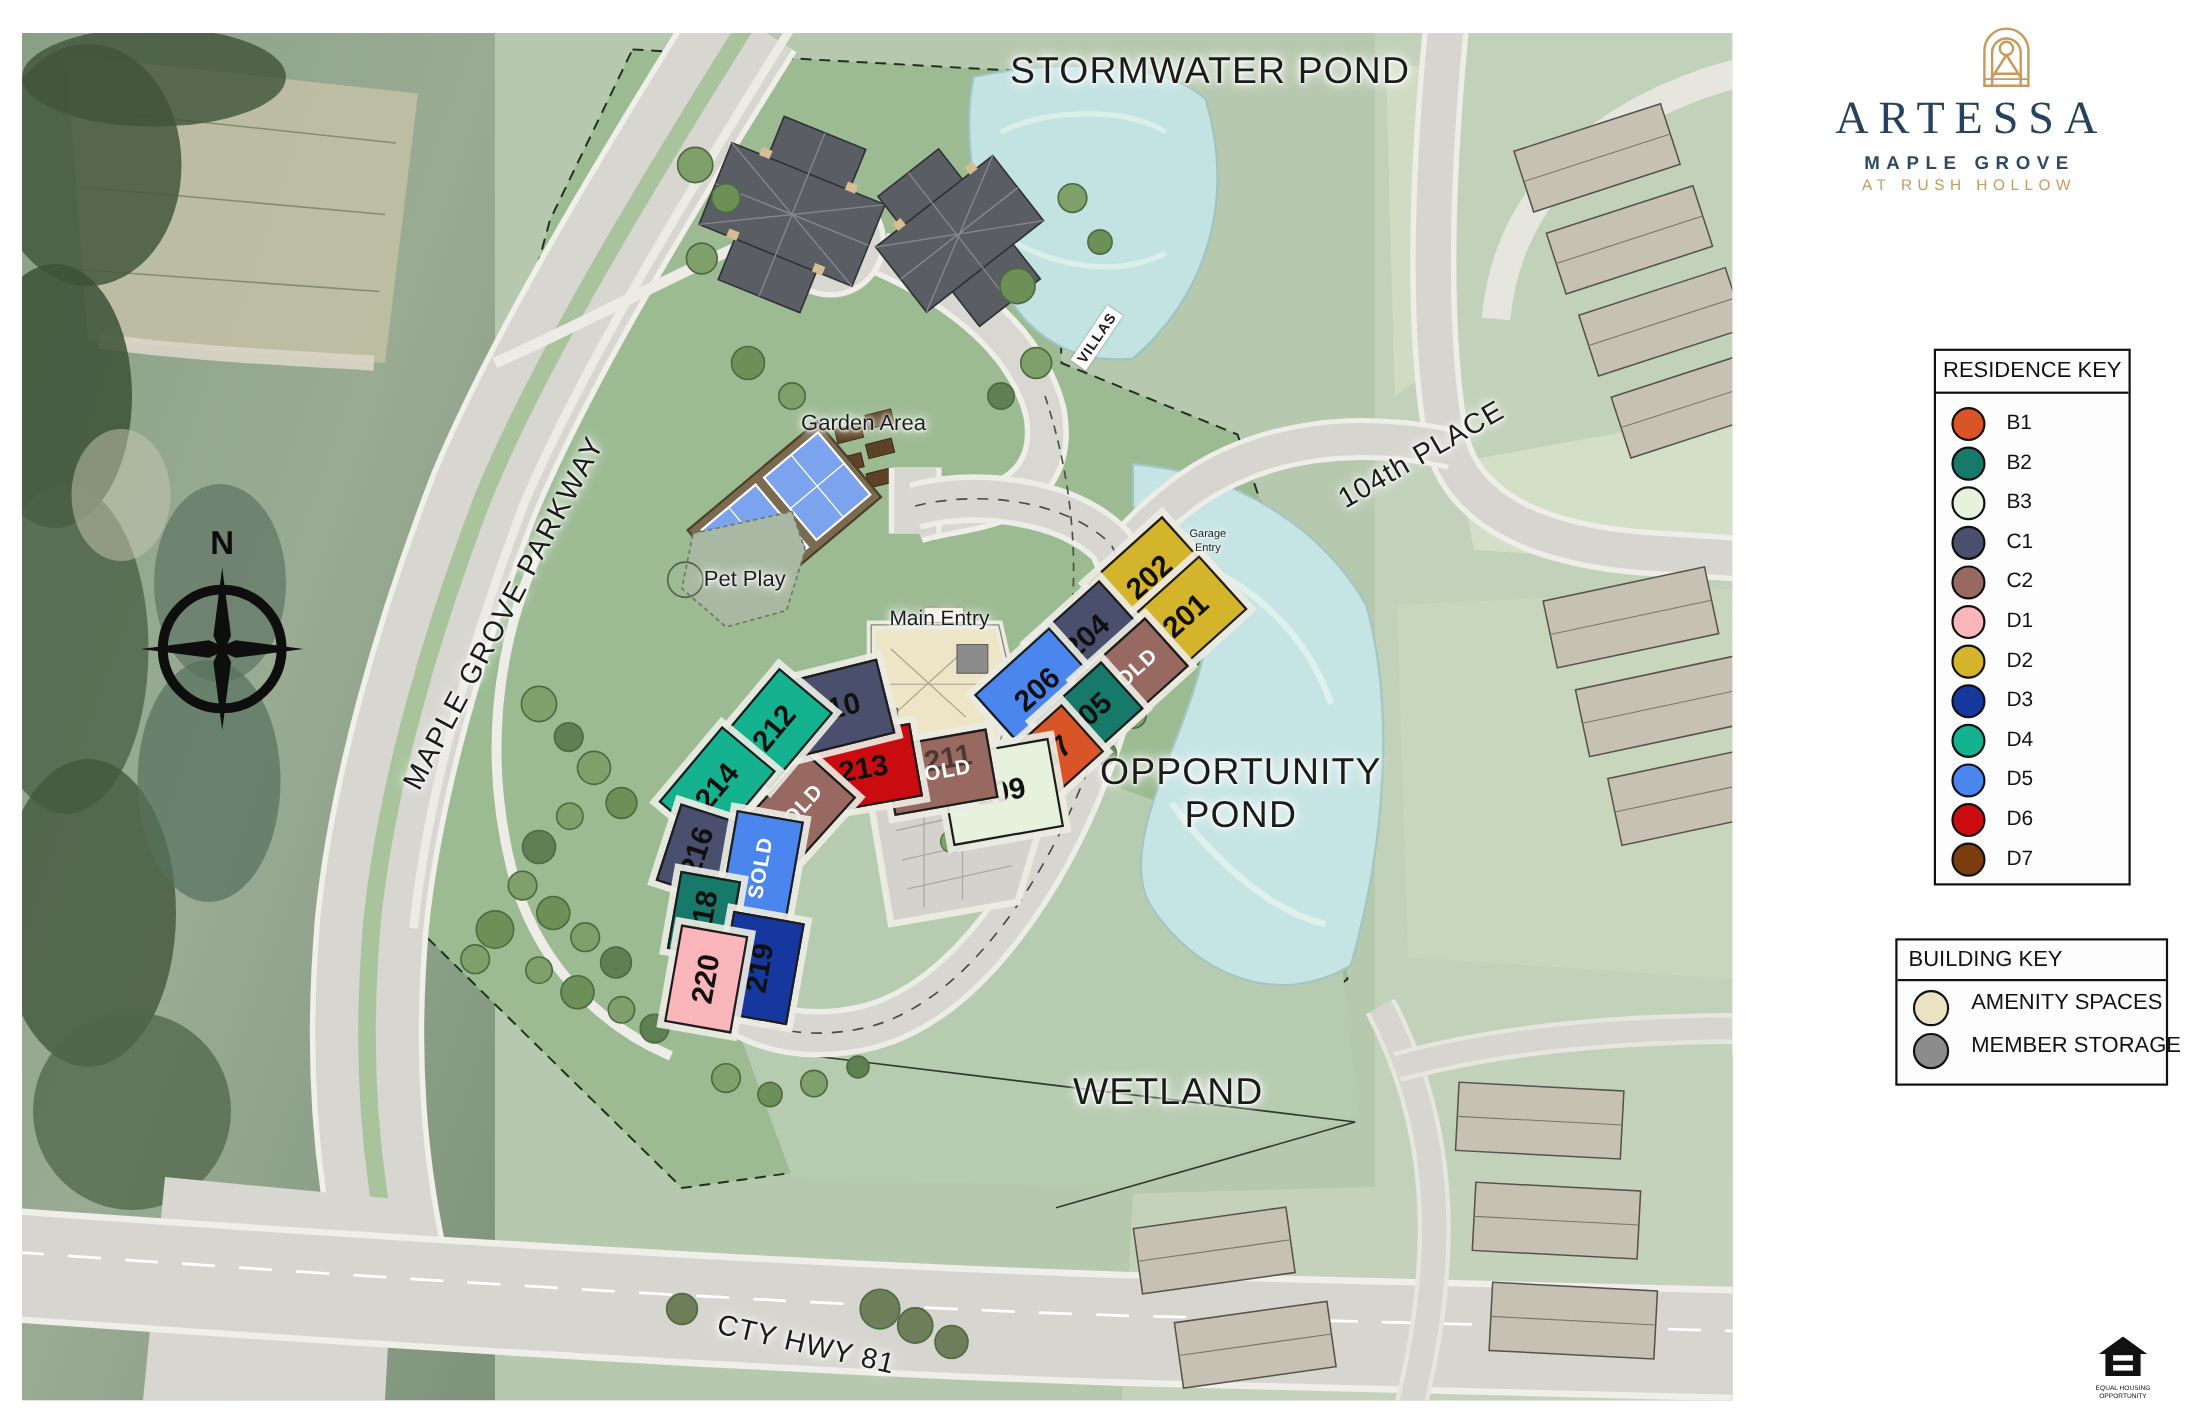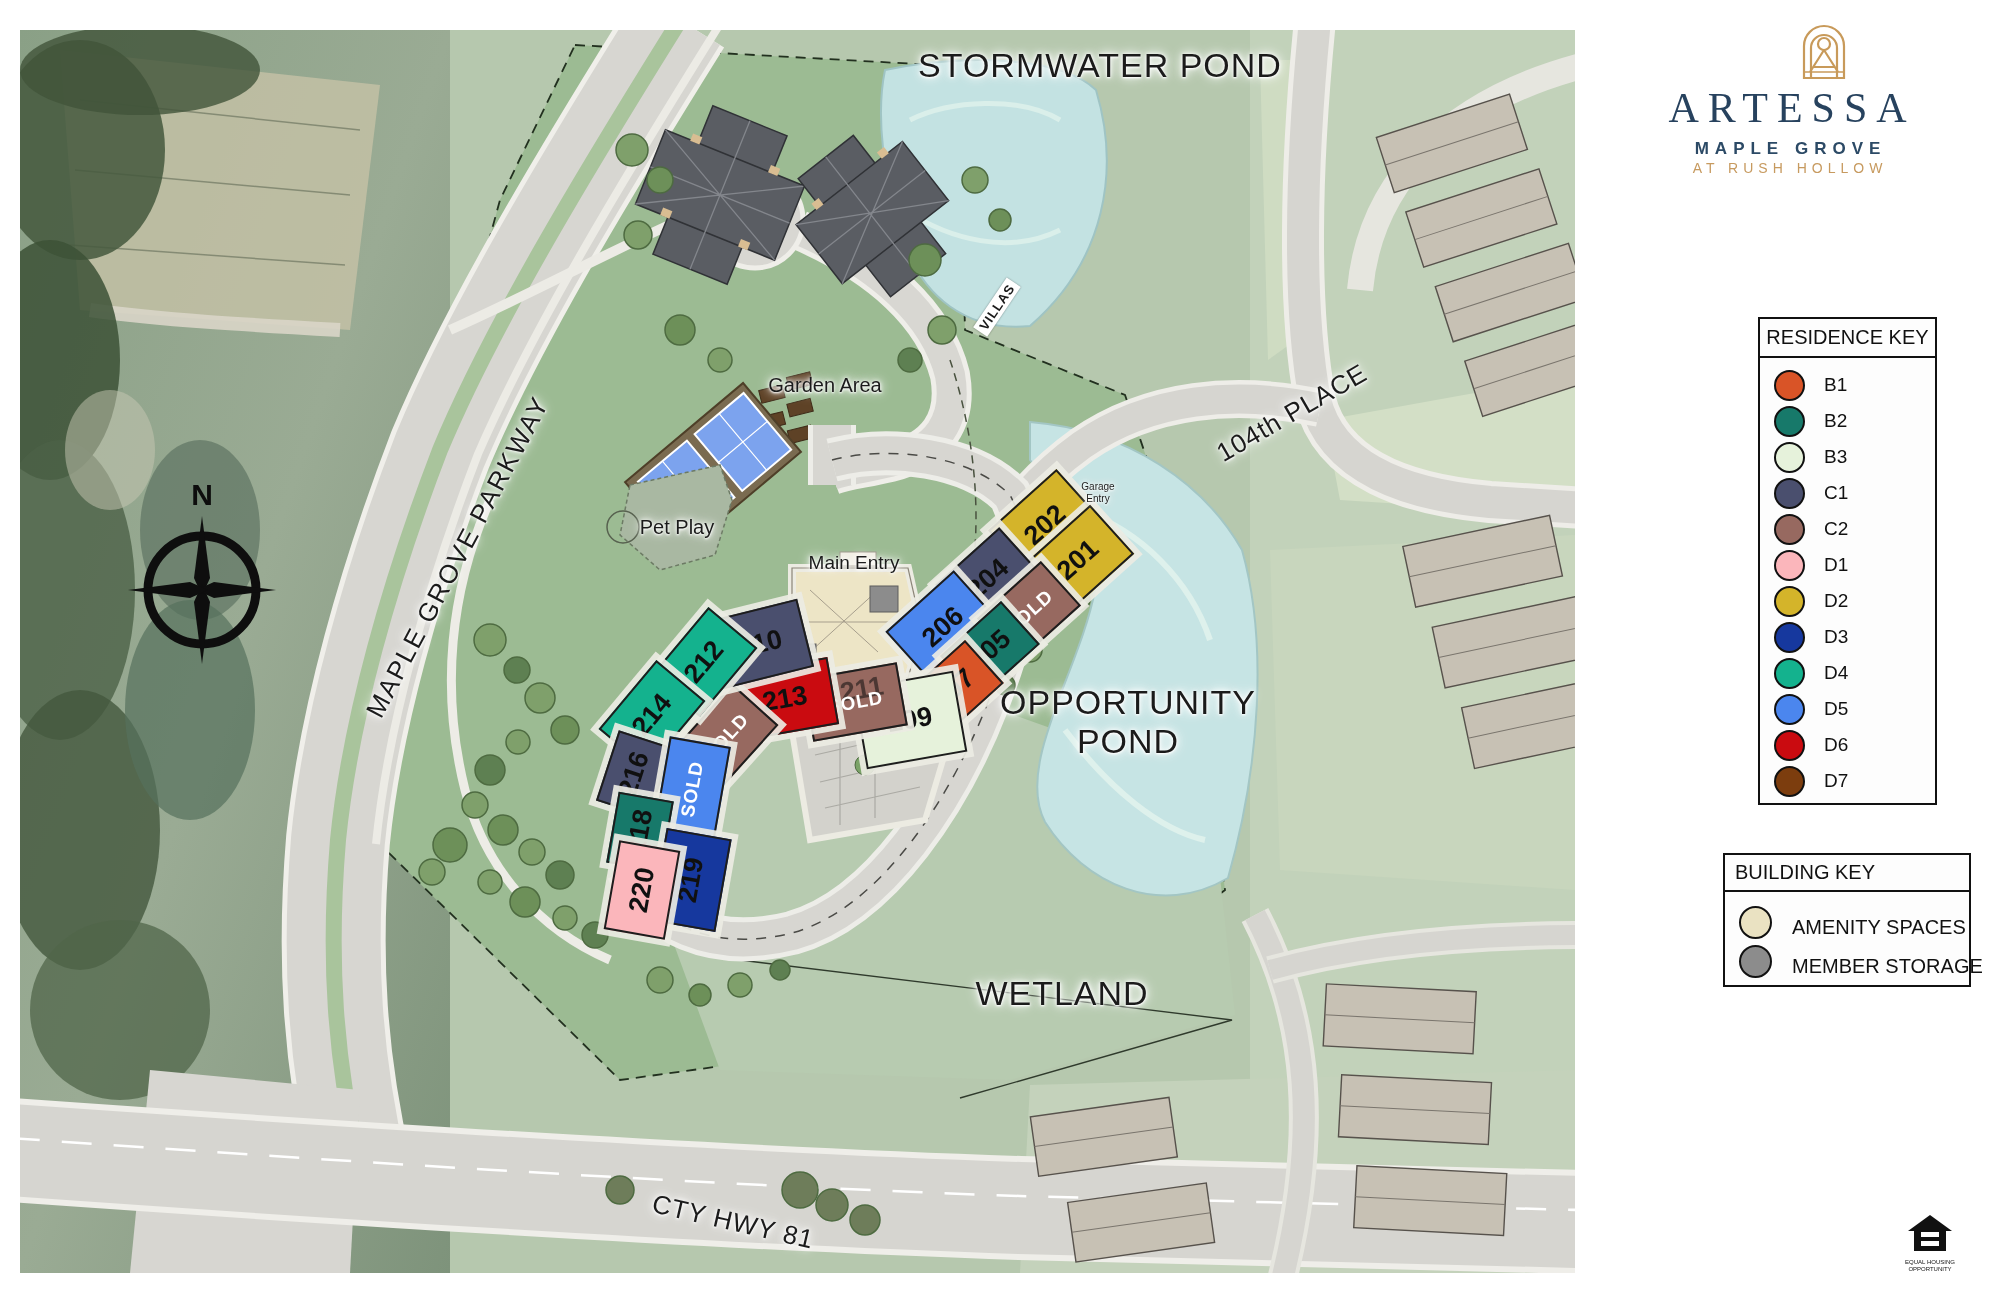--- a/index.html
+++ b/index.html
@@ -36,21 +36,21 @@
   .keybox{position:absolute;border:2px solid #111;background:#fdfdfd;}
   .keybox .hdr{border-bottom:2px solid #111;font-size:20px;color:#111;padding:6px 10px;white-space:nowrap;}
   #residence-key{left:183px;top:317px;width:175px;height:484px;}
   #residence-key .hdr{text-align:center;padding:7px 4px;}
   #residence-key .rows{padding:9px 0 0 14px;}
   .rkrow{display:flex;align-items:center;height:36px;}
   .rkrow .dot{width:27px;height:27px;border-radius:50%;border:2px solid #111;flex:0 0 auto;}
   .rkrow .lbl{font-size:19px;color:#111;margin-left:19px;}
   #building-key{left:148px;top:853px;width:244px;height:130px;}
   #building-key .rows{padding:8px 0 0 14px;}
-  .bkrow{display:flex;align-items:flex-end;height:39px;}
+  .bkrow{display:flex;align-items:flex-start;height:39px;}
   .bkrow .dot{width:29px;height:29px;border-radius:50%;border:2px solid #111;flex:0 0 auto;}
   .bkrow .lbl{font-size:20px;color:#111;margin-left:20px;white-space:nowrap;}
   #eho{position:absolute;left:325px;top:1215px;width:60px;text-align:center;}
   #eho .cap{font-size:6px;color:#111;line-height:1.1;letter-spacing:0;}
 </style>
 </head>
 <body>
 
 <div id="stage">
 
@@ -349,21 +349,21 @@
     <div class="map-label" style="left:1080px;top:35px;">STORMWATER POND</div>
     <div class="map-label" style="left:1108px;top:692px;">
       <div>OPPORTUNITY</div>
       <div>POND</div>
     </div>
     <div class="map-label" style="left:1025px;top:963px;margin-left:17px;">WETLAND</div>
     <div class="map-label" style="left:438px;top:527px;transform:translate(-50%,-50%) rotate(-62deg);font-size:26px;letter-spacing:2px;">MAPLE GROVE PARKWAY</div>
     <div class="map-label" style="left:1272px;top:383px;transform:translate(-50%,-50%) rotate(-30deg);font-size:26px;">104th PLACE</div>
     <div class="map-label" style="left:713px;top:1192px;transform:translate(-50%,-50%) rotate(13deg);font-size:26px;">CTY HWY 81</div>
     <div class="map-label chip" style="left:977px;top:277px;transform:translate(-50%,-50%) rotate(-56deg);">VILLAS</div>
-    <div class="map-label small" style="left:765px;top:355px;margin-left:40px;">Garden Area</div>
+    <div class="map-label small" style="left:765px;top:355px;">Garden Area</div>
     <div class="map-label small" style="left:657px;top:497px;">Pet Play</div>
     <div class="map-label small" style="left:834px;top:533px;font-size:19px;">Main Entry</div>
     <div class="map-label tiny" style="left:1078px;top:462px;">
       <div>Garage</div>
       <div>Entry</div>
     </div>
     <div class="map-label compass-n" style="left:182px;top:465px;">N</div>
   </div>
 
   <div id="sidebar">

